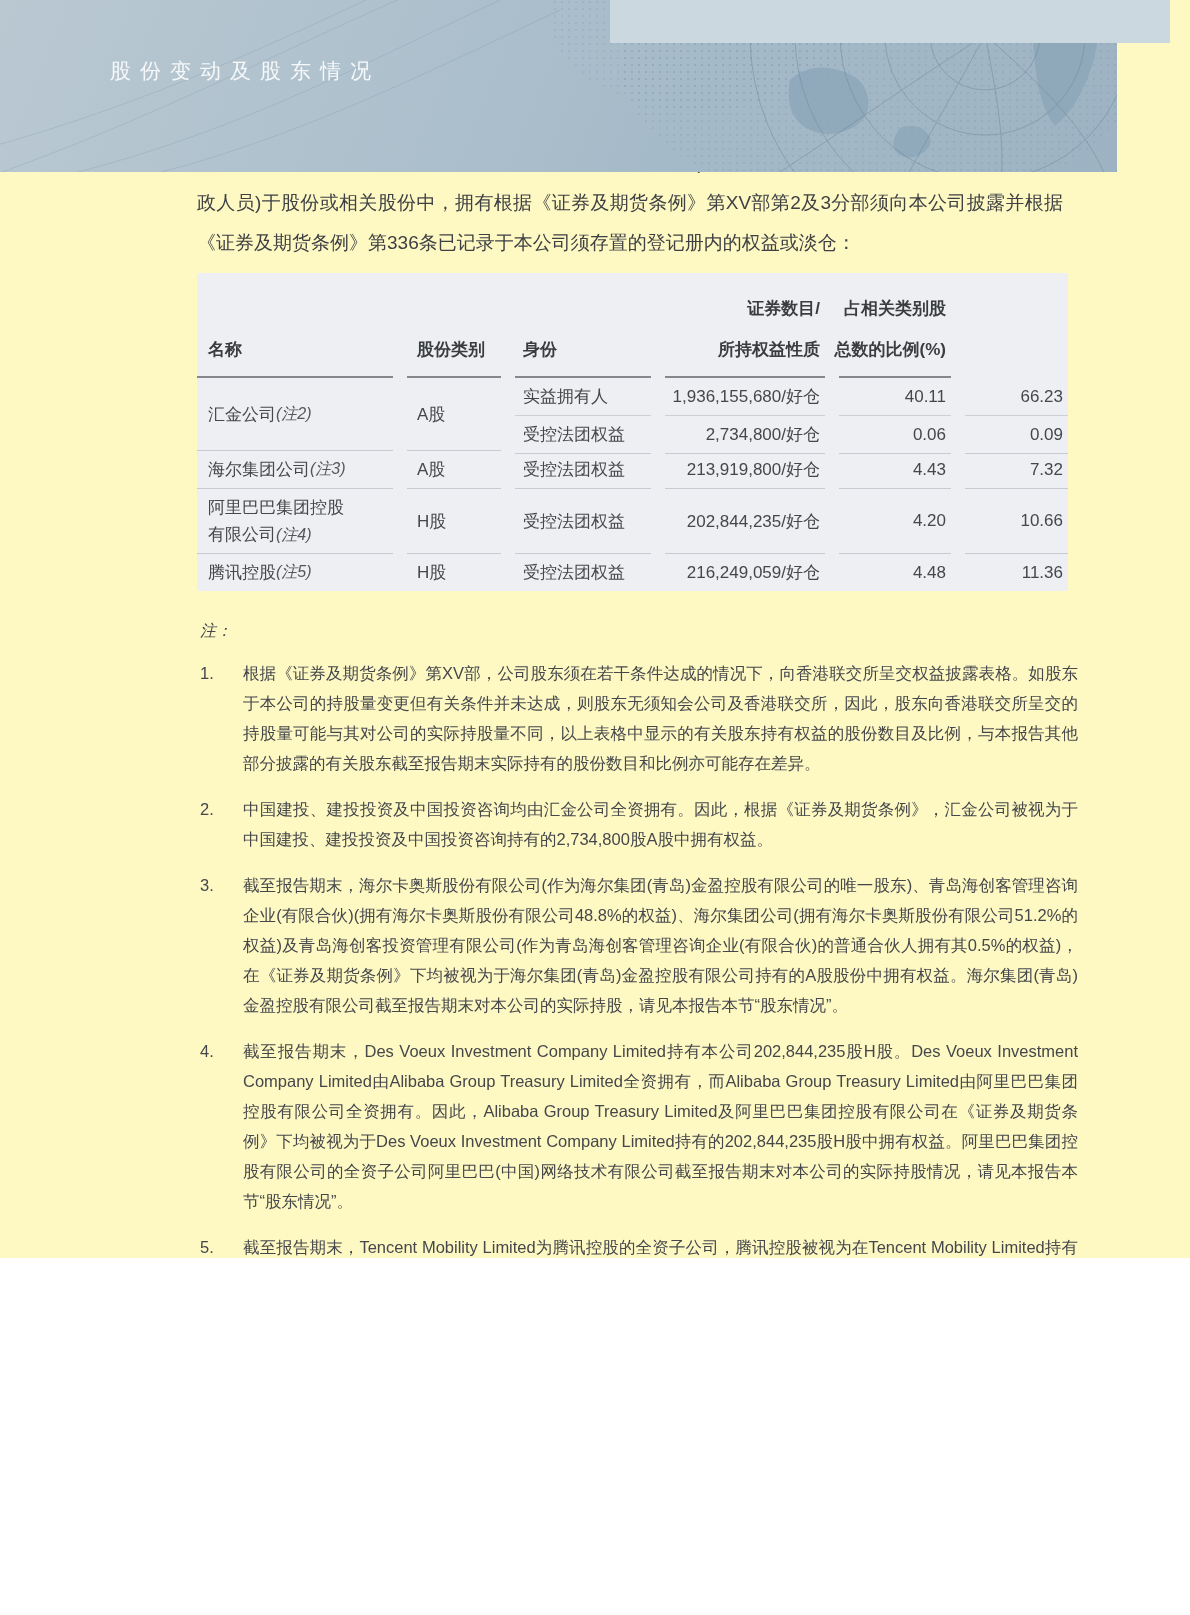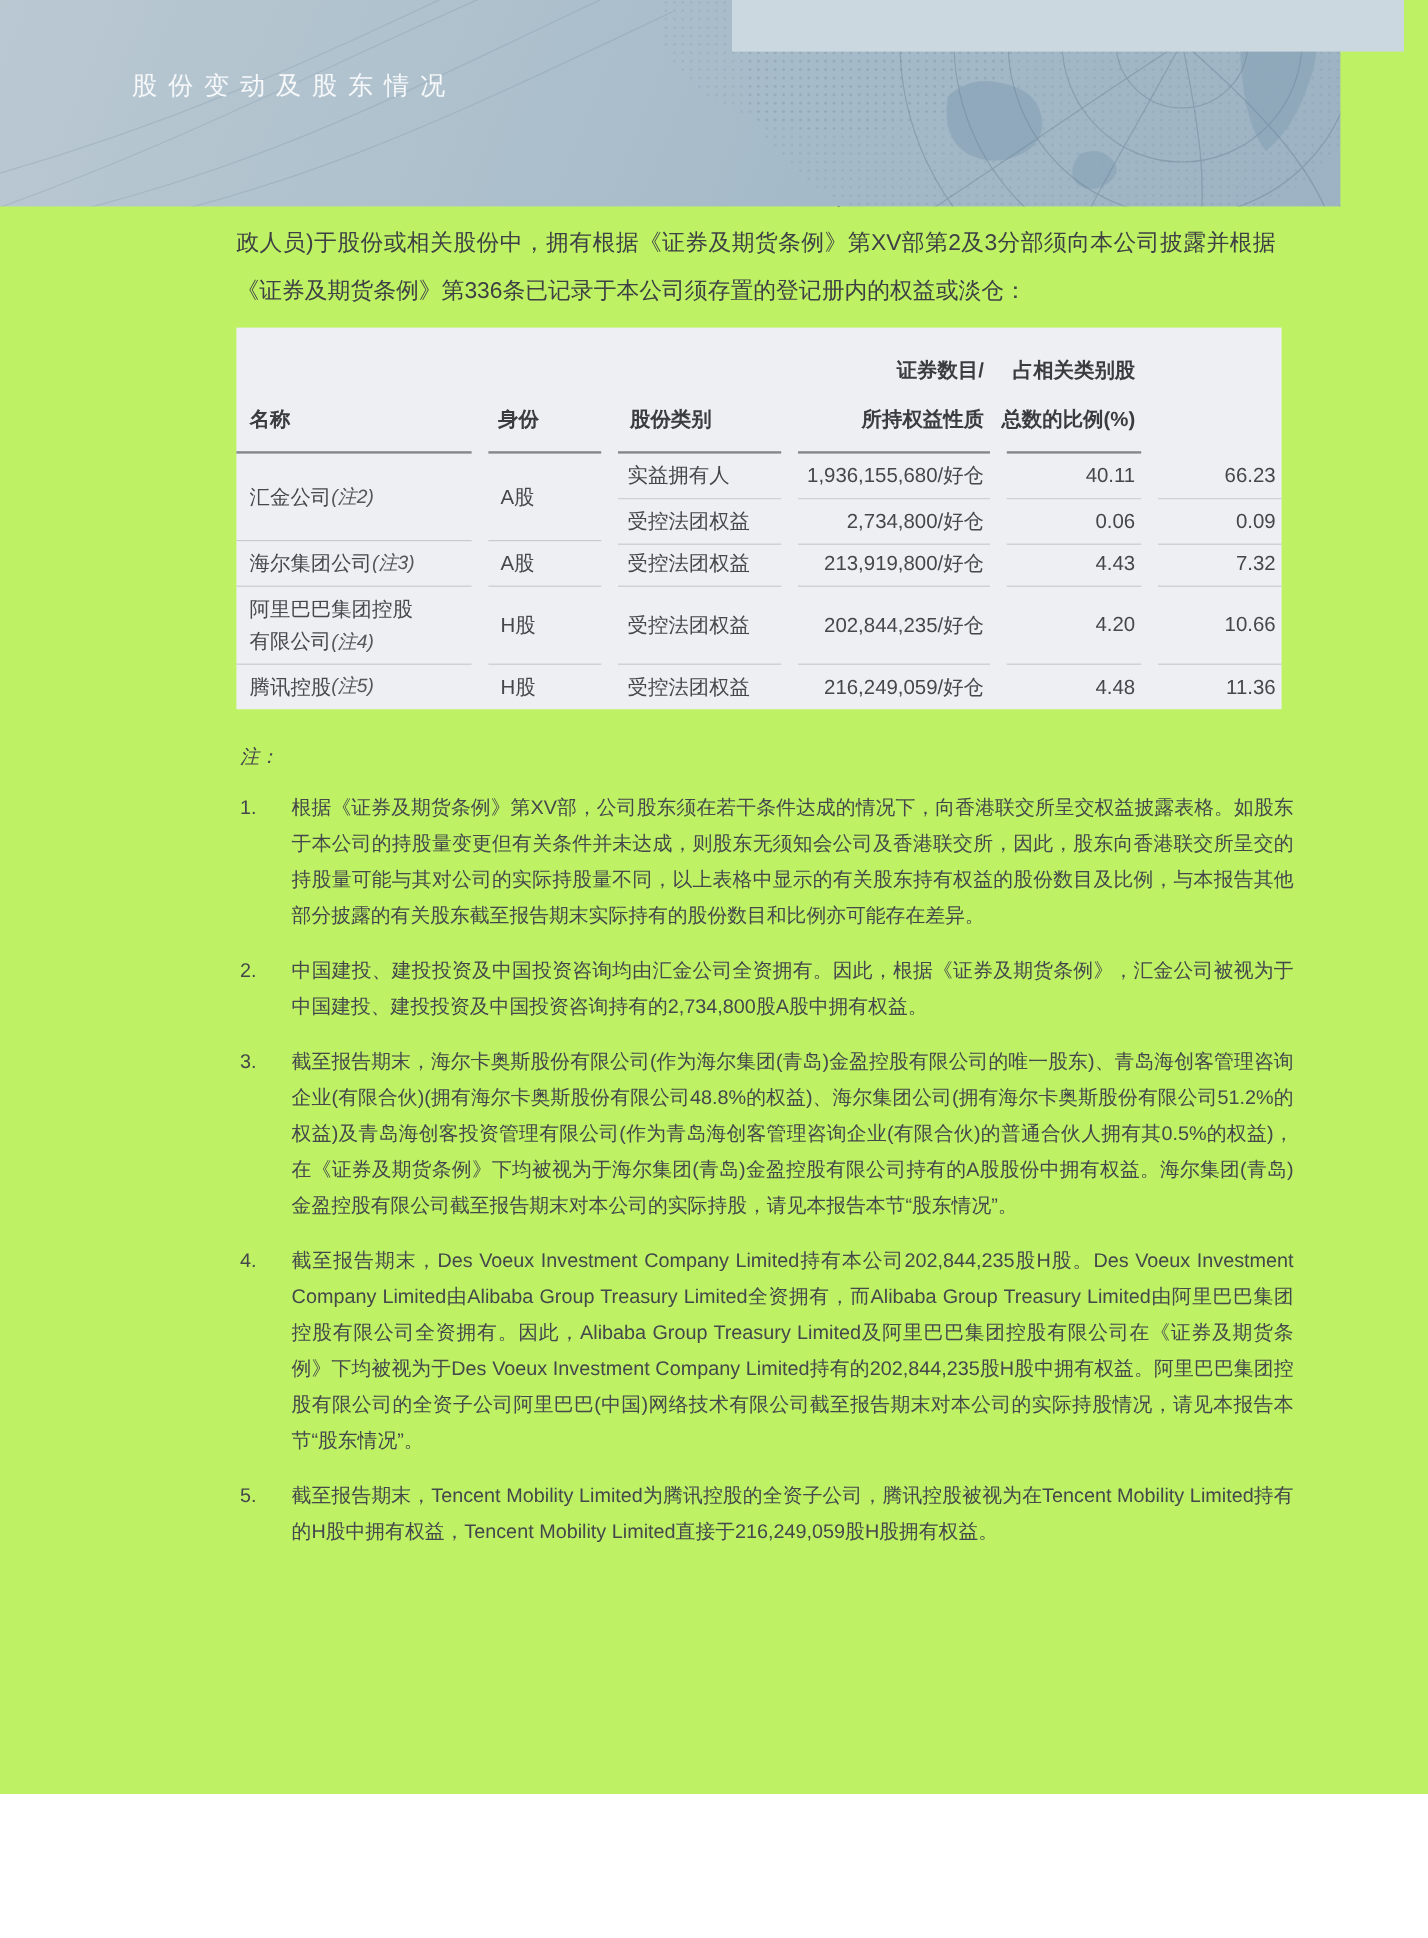--- a/index.html
+++ b/index.html
@@ -1,19 +1,19 @@
 <!DOCTYPE html>
 <html><head>
 <meta charset="utf-8">
 <style>
   html,body{margin:0;padding:0;background:#ffffff;}
   .page{
     position:relative;
-    width:1190px;height:1495px;
-    background:#bef264;
+    width:1190px;height:1258px;
+    background:#fef9c3;
     overflow:hidden;
     font-family:"Liberation Sans", sans-serif;
     color:#3f4145;
   }
   
   .banner{
     position:absolute;left:0;top:0;width:1117px;height:172px;
     background:linear-gradient(112deg,#bac8d2 0%,#aec1cd 34%,#a5bac8 62%,#9db3c3 100%);
     overflow:hidden;
   }
@@ -156,22 +156,22 @@
     <span>（二）</span>
     <span>主要股东拥有的权益及淡仓</span>
   </div>
 
   <p class="intro">截至报告期末，就本公司和董事合理查询后所知，以下人士(并非上述披露的本公司董事、监事或最高行政人员)于股份或相关股份中，拥有根据《证券及期货条例》第XV部第2及3分部须向本公司披露并根据《证券及期货条例》第336条已记录于本公司须存置的登记册内的权益或淡仓：</p>
 
   <div class="stock-table">
 
     <div class="t-row t-header">
       <div class="c c1">名称</div>
+      <div class="c c2">股份类别</div>
       <div class="c c3">身份</div>
-      <div class="c c2">股份类别</div>
       <div class="c num stack">
         <span>证券数目/</span>
         <span>所持权益性质</span>
       </div>
       <div class="c num stack">
         <span>占相关类别股</span>
         <span>总数的比例(%)</span>
       </div>
     </div>
 

